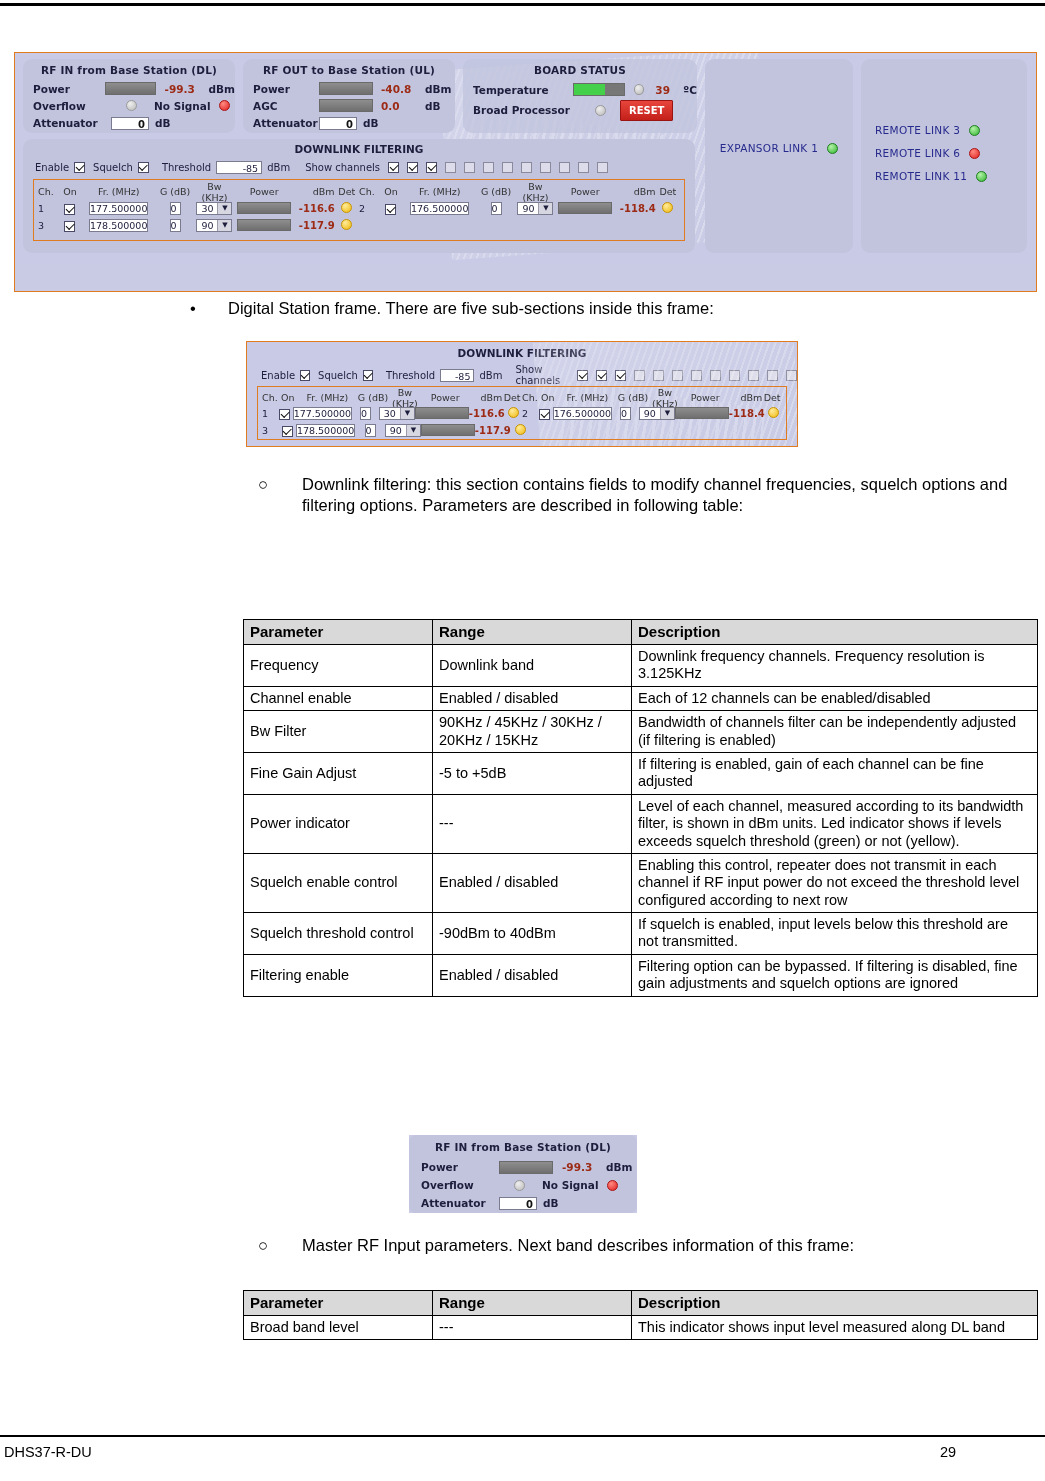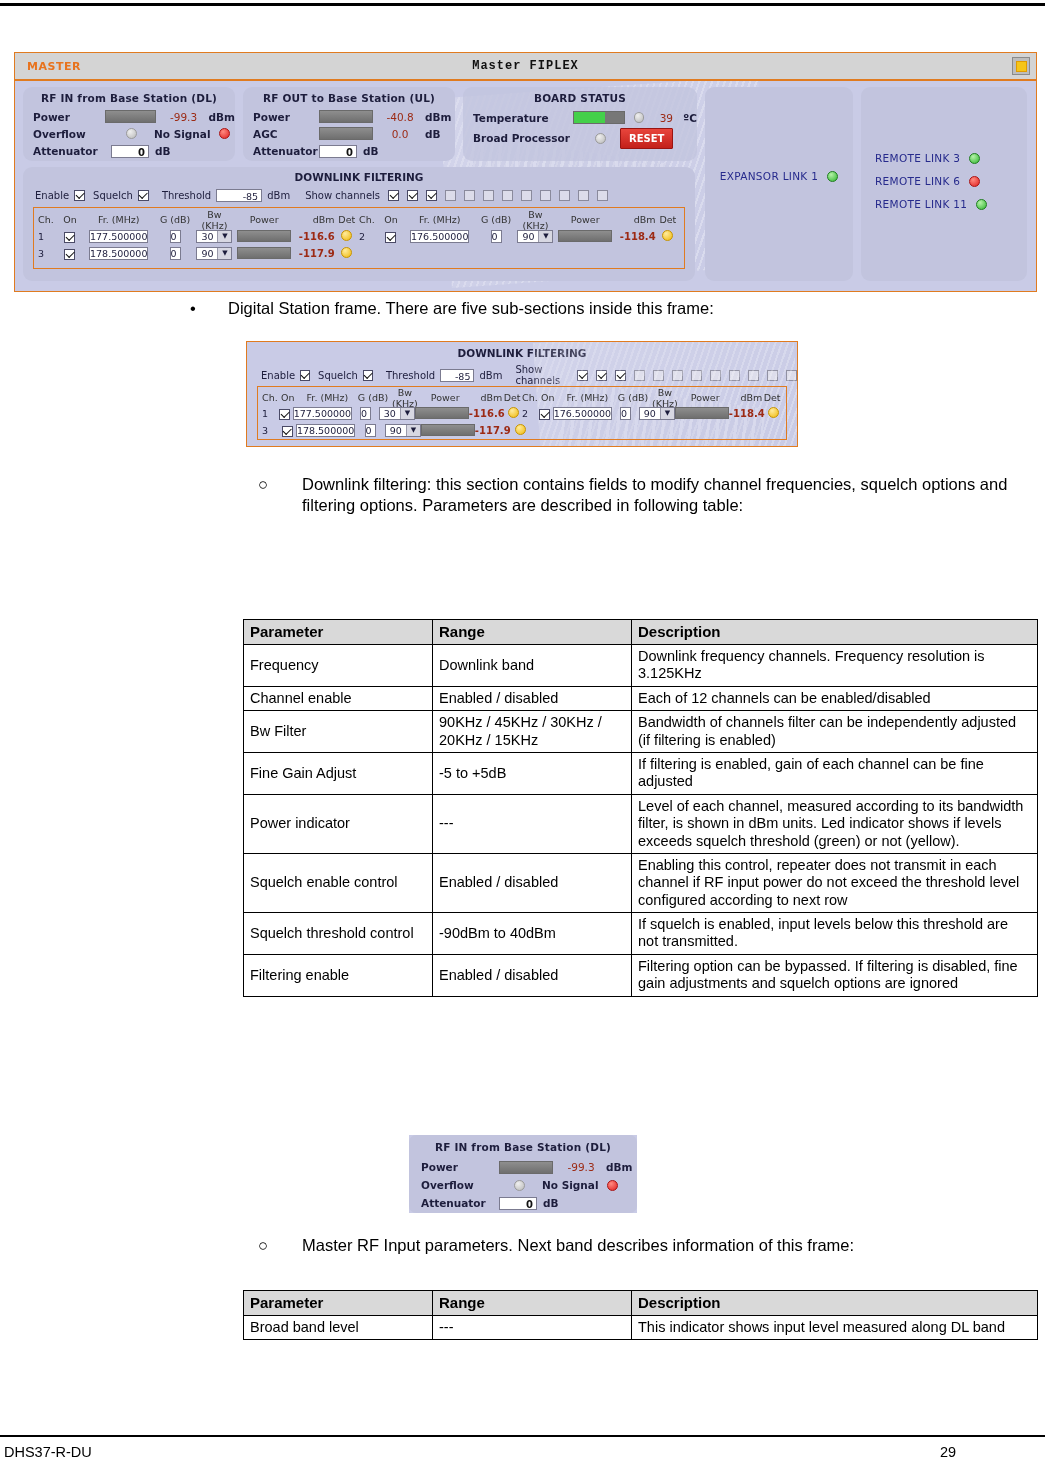--- a/index.html
+++ b/index.html
@@ -69,21 +69,21 @@
   }
   .panel-title{
     text-align:center;font-weight:bold;font-size:10.5px;color:#1d1d3c;
     font-family:"DejaVu Sans", sans-serif;letter-spacing:.2px;padding-top:5px;
   }
   .row{display:flex;align-items:center;font-size:10.5px;font-weight:bold;color:#1d1d3c;
        font-family:"DejaVu Sans", sans-serif;}
   .lbl{width:78px;}
   .bar{width:52px;height:11px;background:linear-gradient(180deg,#8e8e8e,#6f6f6f);border:1px solid #6a6a6a;}
   .bar.green{background:linear-gradient(90deg,#44d04a 0 62%, #777 62% 100%);}
-  .val{color:#9c2a14;font-weight:normal;min-width:38px;text-align:center;}
+  .val{color:#9c2a14;font-weight:bold;min-width:38px;text-align:left;}
   .unit{color:#1d1d3c;font-weight:bold;margin-left:6px;}
   .led{width:9px;height:9px;border-radius:50%;display:inline-block;}
   .led.grey{background:radial-gradient(circle at 35% 30%,#efefef,#b9b9b9);border:1px solid #9a9a9a;}
   .led.red{background:radial-gradient(circle at 35% 30%,#ff8a80,#e02020);border:1px solid #a11;}
   .led.green{background:radial-gradient(circle at 35% 30%,#b5f2a8,#2fb52f);border:1px solid #1d7d1d;}
   .led.yellow{background:radial-gradient(circle at 35% 30%,#ffe徐,#f0b90b);background:radial-gradient(circle at 35% 30%,#ffeb9c,#f0b90b);border:1px solid #c79400;}
   .num-in{
     width:38px;height:13px;background:#fff;border:1px solid #7b7b90;
     font-size:10px;text-align:right;padding-right:3px;color:#111;
     font-family:"DejaVu Sans", sans-serif;box-sizing:border-box;line-height:13px;
@@ -172,27 +172,20 @@
 </style>
 </head>
 <body>
 
 <div class="page">
 
   <div class="top-rule"></div>
 
   <div class="shot shot-main">
 
-    <div class="titlebar">
-      <div class="tb-left">MASTER</div>
-      <div class="tb-center">Master FIPLEX</div>
-      <div class="min-btn">
-          <i></i>
-        </div>
-    </div>
 
     <div class="shot-body">
       <div class="watermark"></div>
 
       <div class="panel" style="left:8px;top:6px;width:212px;height:74px;">
         <div class="panel-title">RF IN from Base Station (DL)</div>
         <div style="padding:4px 0 0 10px;">
           <div class="row" style="height:17px;">
             <span class="lbl">Power</span>
             <span class="bar"></span>

